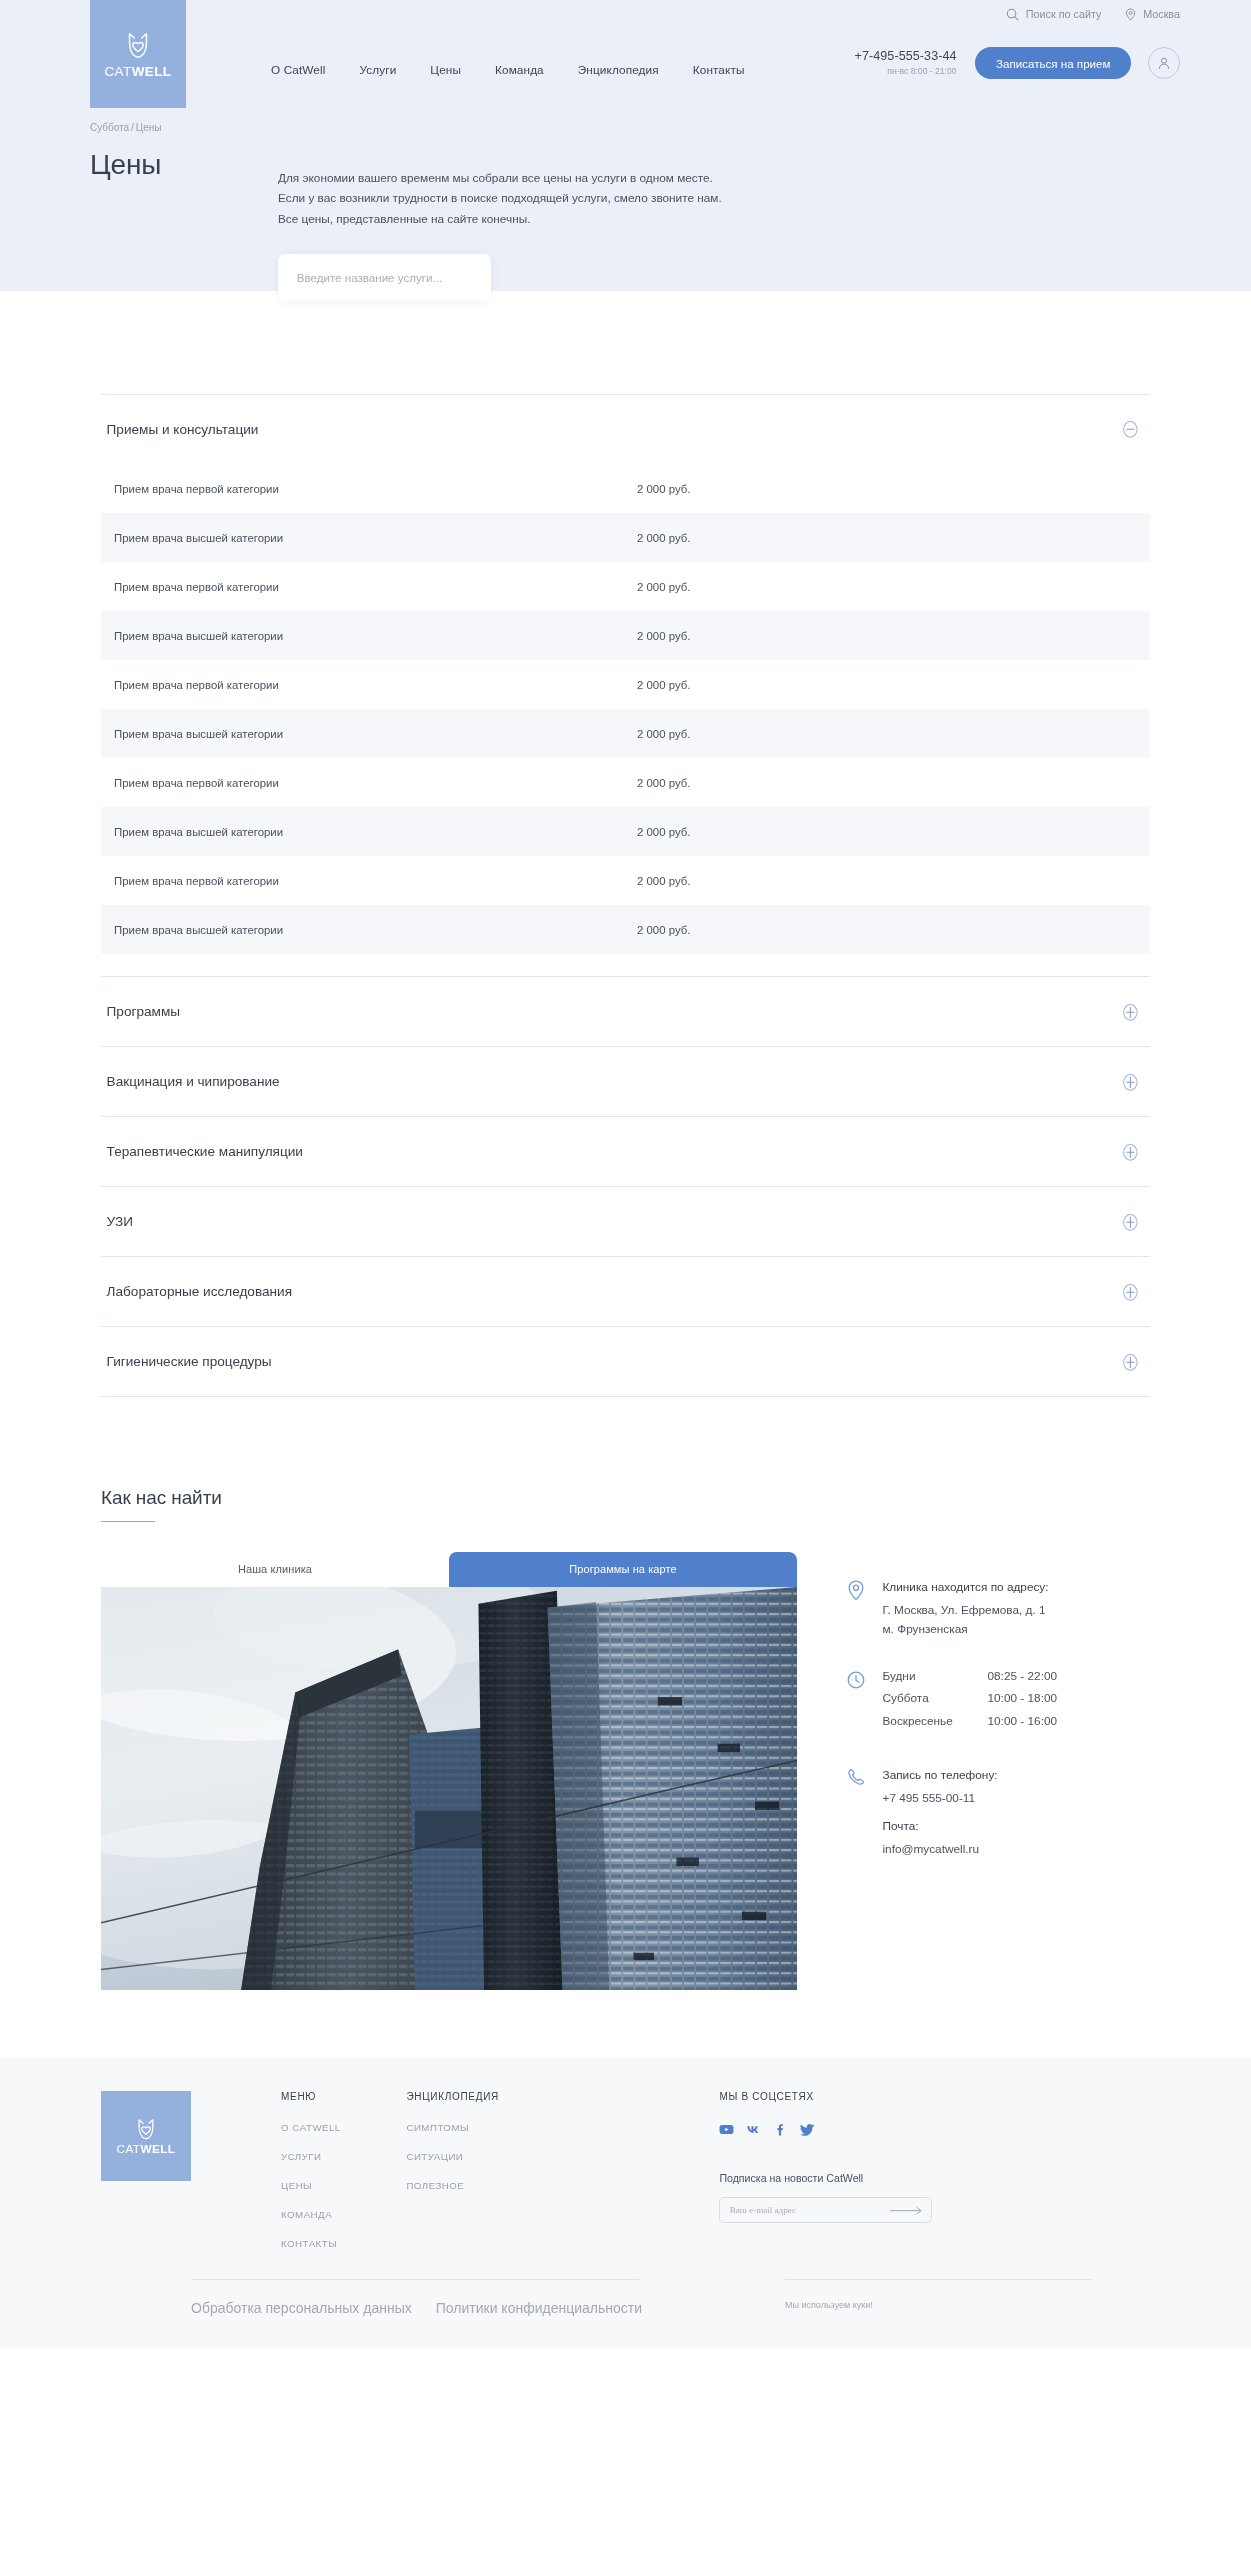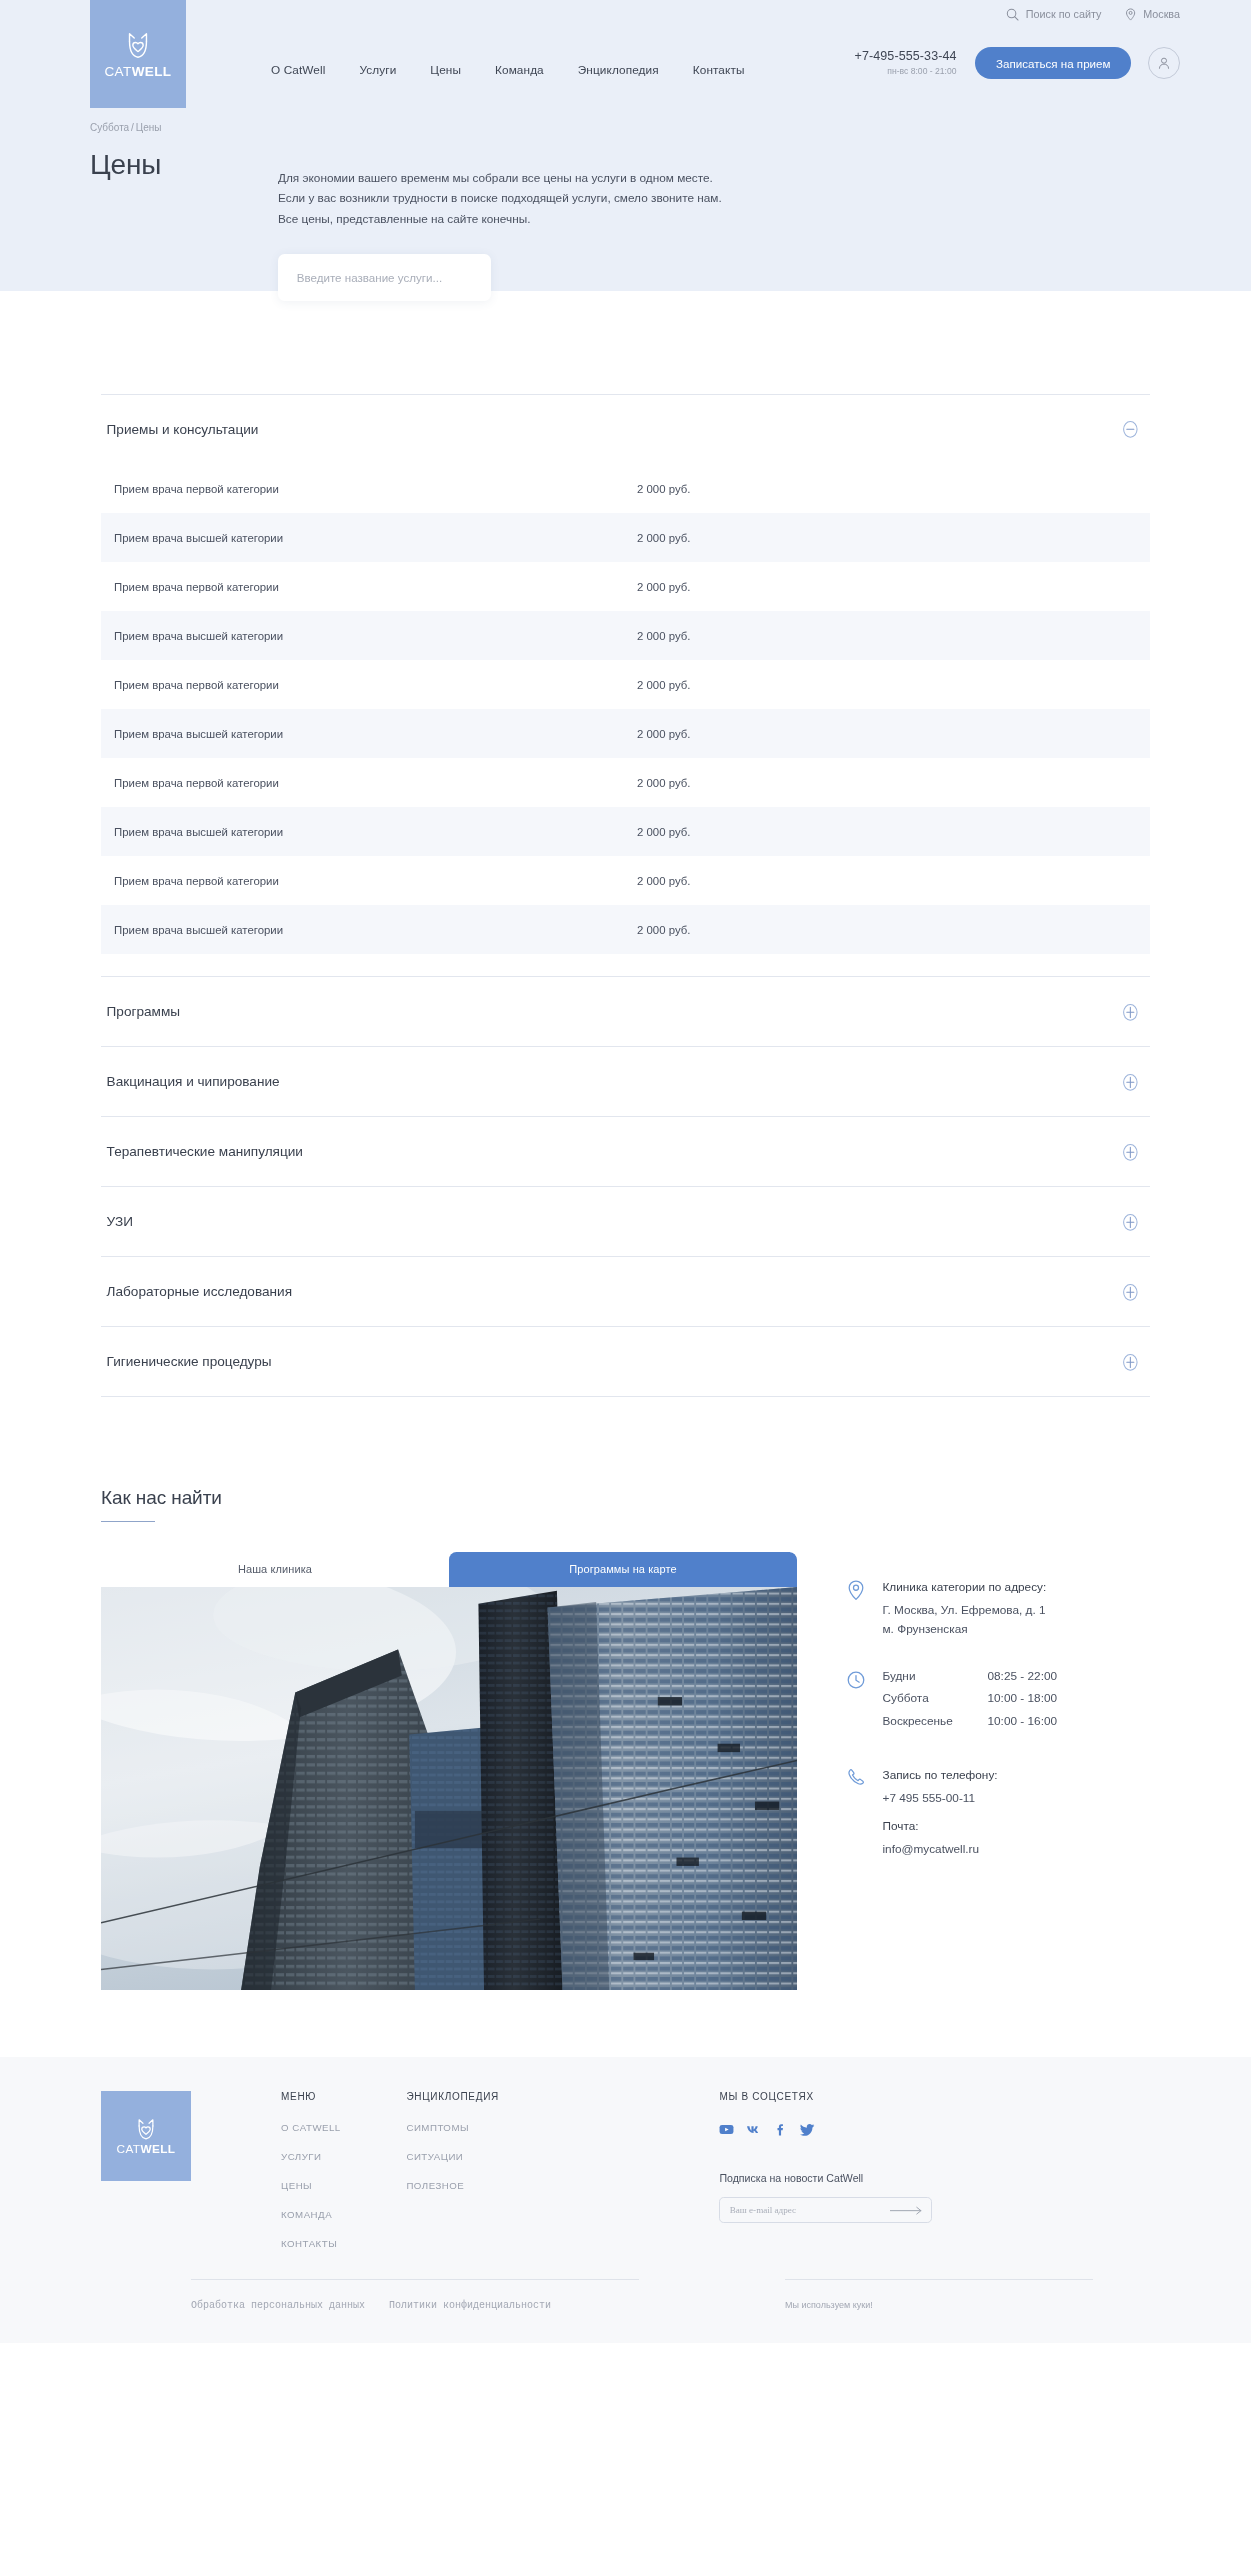--- a/index.html
+++ b/index.html
@@ -406,25 +406,24 @@
     width: 1049px;
     margin: 11.2px auto 0;
     display: flex;
     align-items: flex-start;
   }
   .fb-left { margin-left: 90px; width: 448px; }
   .fb-right { margin-left: 146px; width: 308px; }
   .fb-rule { height: 0.9px; background: #dfe3ea; margin-bottom: 20.5px; }
   .fb-links { display: flex; gap: 24px; }
   .fb-link {
-    font-size: 10px;
+    font-size: 14px;
     color: #a3a8b4;
     text-decoration: none;
     white-space: nowrap;
-    font-family: Liberation Mono, monospace;
   }
   .fb-note { font-size: 9px; color: #a3a8b4; }
 </style>
 </head>
 <body>
 
 <div class="page">
 
   <div class="hero-band">
 
@@ -714,21 +713,21 @@
         <div class="info-col">
 
           <div class="info-block">
             <span class="info-ico">
               <svg width="18" height="20.5" viewBox="0 0 19 22" fill="none">
                 <path d="M9.5 1.2 C13.6 1.2 16.8 4.4 16.8 8.3 C16.8 13.6 9.5 20.8 9.5 20.8 C9.5 20.8 2.2 13.6 2.2 8.3 C2.2 4.4 5.4 1.2 9.5 1.2 Z" stroke="#6f9bd8" stroke-width="1.35"></path>
                 <circle cx="9.5" cy="8.3" r="2.7" stroke="#6f9bd8" stroke-width="1.35"></circle>
               </svg>
             </span>
             <div class="info-body">
-              <div class="info-strong">Клиника категории по адресу:</div>
+              <div class="info-strong">Клиника находится по адресу:</div>
               <div>Г. Москва, Ул. Ефремова, д. 1</div>
               <div>м. Фрунзенская</div>
             </div>
           </div>
 
           <div class="info-block">
             <span class="info-ico">
               <svg width="18" height="18" viewBox="0 0 19 19" fill="none">
                 <circle cx="9.5" cy="9.5" r="8.2" stroke="#6f9bd8" stroke-width="1.35"></circle>
                 <path d="M9.5 4.8 V9.8 L12.9 11.8" stroke="#6f9bd8" stroke-width="1.35" stroke-linecap="round" stroke-linejoin="round"></path>

